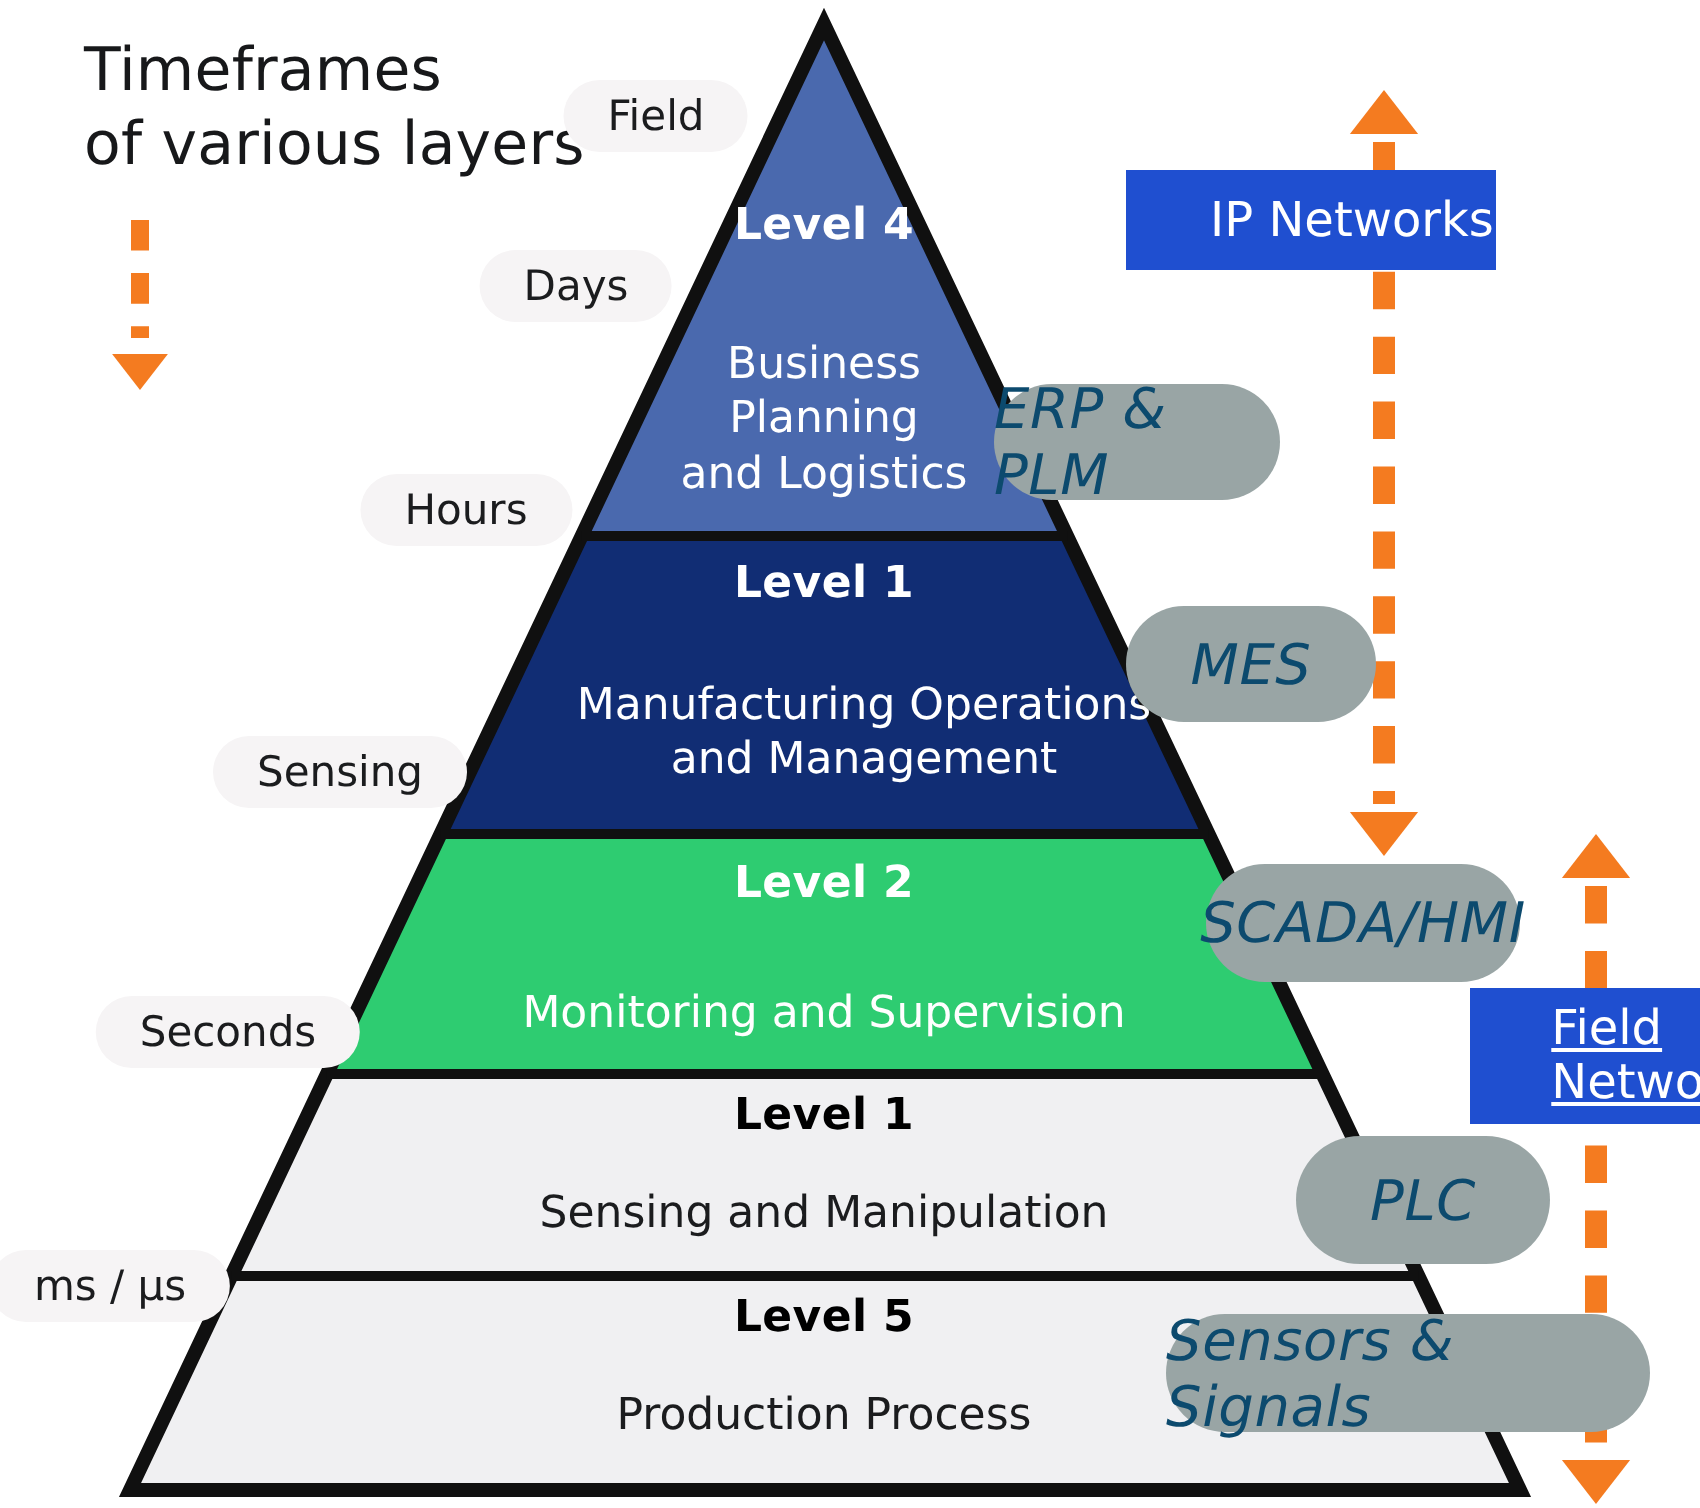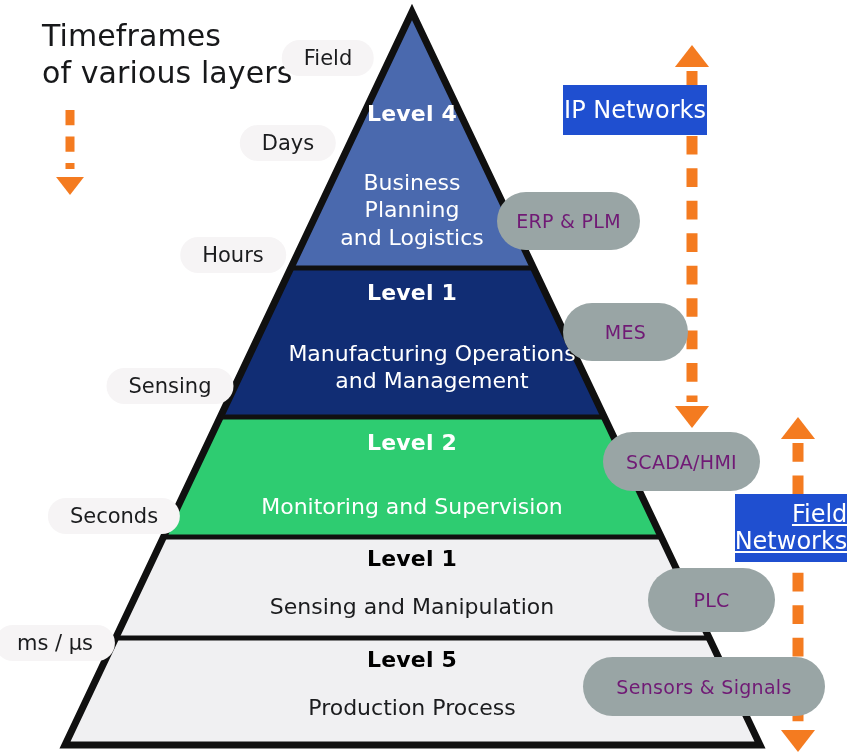--- a/index.html
+++ b/index.html
@@ -35,29 +35,30 @@
   .lvl-light{color:#ffffff;}
   .lvl-dark{color:#000000;}
   .desc{font-size:22px;line-height:1.24;text-align:center;}
   .desc-light{color:#ffffff;}
   .desc-dark{color:#1b1c1e;}
 
   
   .cap{
     position:absolute;background:#99a5a5;border-radius:999px;
     display:flex;align-items:center;justify-content:center;
-    color:#701a75;font-size:19px;letter-spacing:.3px;
+    color:#0c4a6e;font-size:28px;letter-spacing:.3px;font-style:italic;
   }
 
   
   .netbox{
     position:absolute;background:#1f4fd0;color:#ffffff;
     display:flex;align-items:center;justify-content:center;
-    text-align:right;font-size:24px;line-height:1.12;
+    text-align:left;font-size:24px;line-height:1.12;
     white-space:pre-line;
+    padding-left:41px;
   }
 </style>
 </head>
 <body>
 
 <div id="stage">
 
   <svg class="layer" viewBox="0 0 850 754" preserveAspectRatio="none">
     <defs>
       <marker id="ar-down" markerWidth="7" markerHeight="6" refX="3.5" refY="5.6" orient="auto" markerUnits="strokeWidth">

